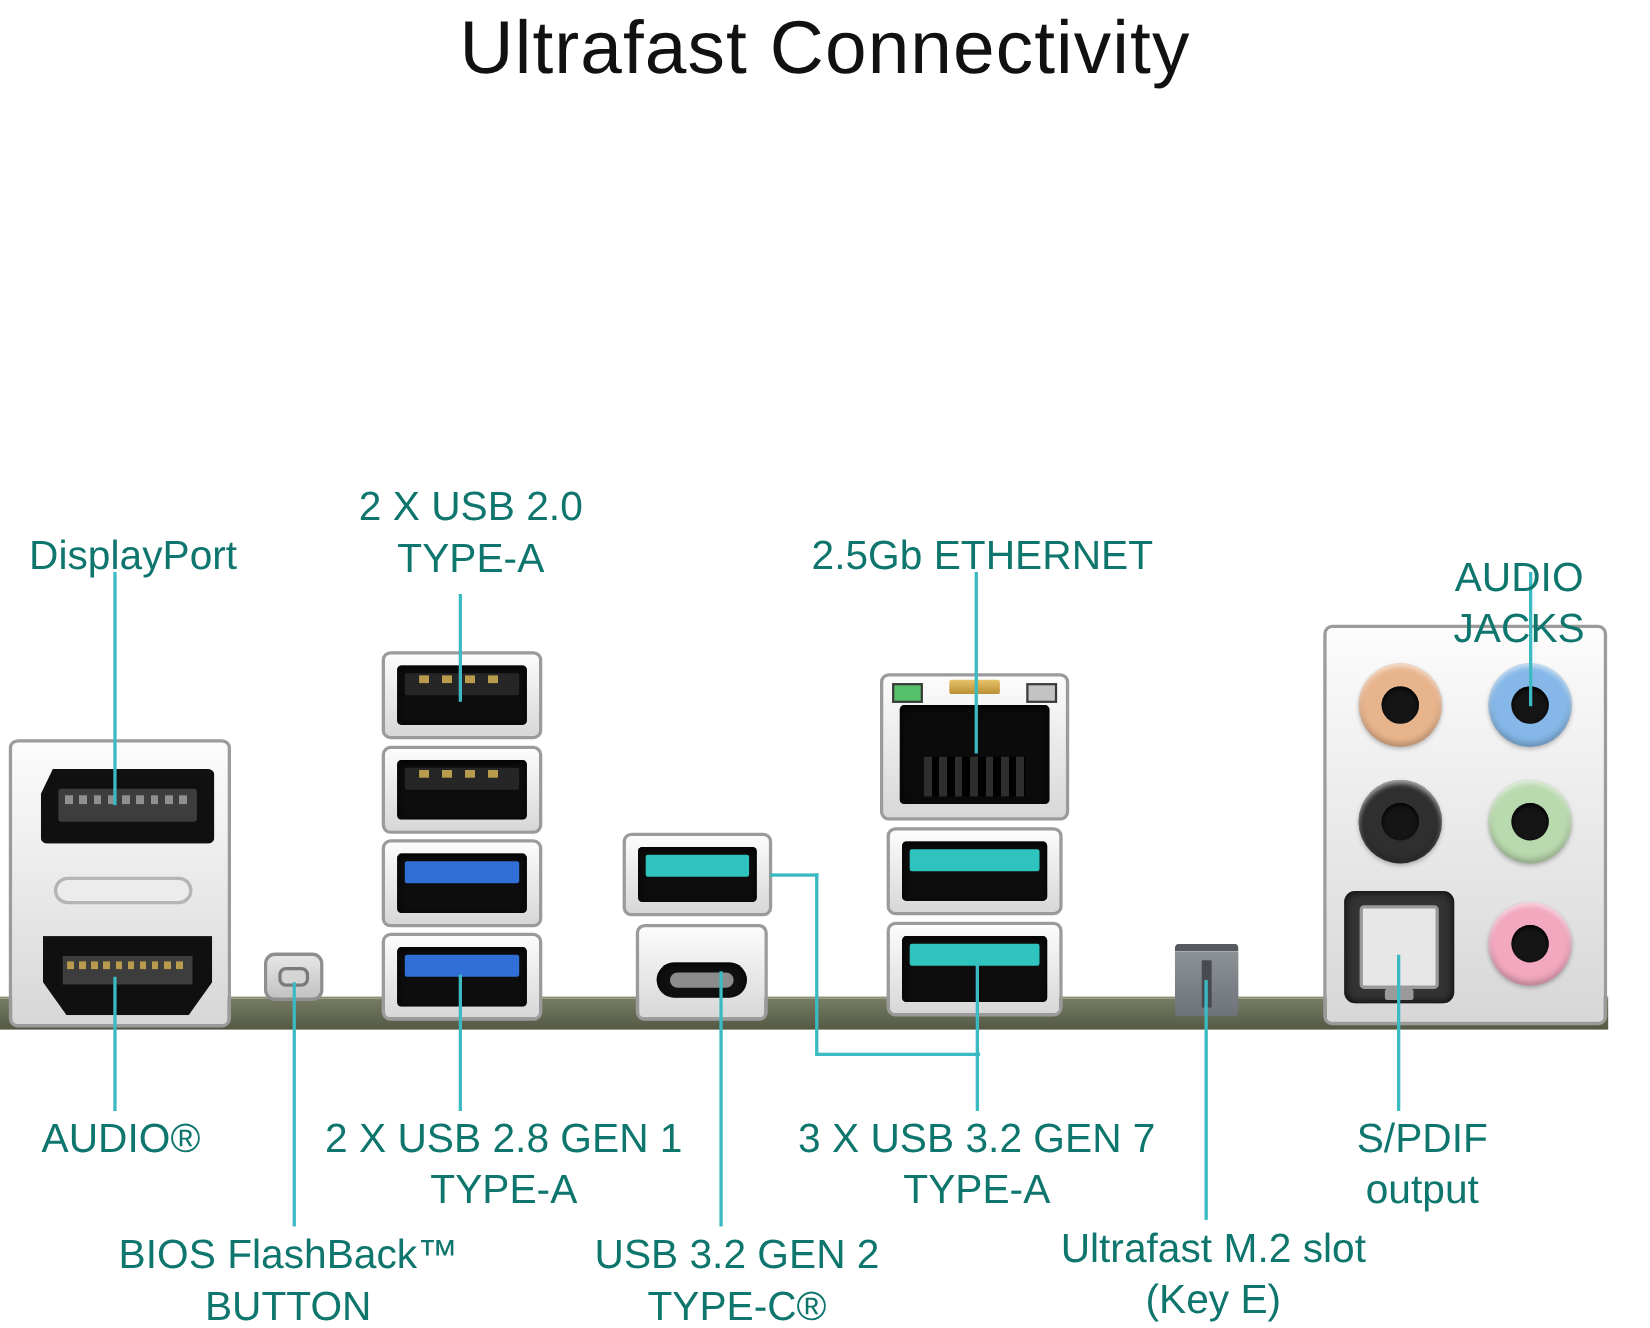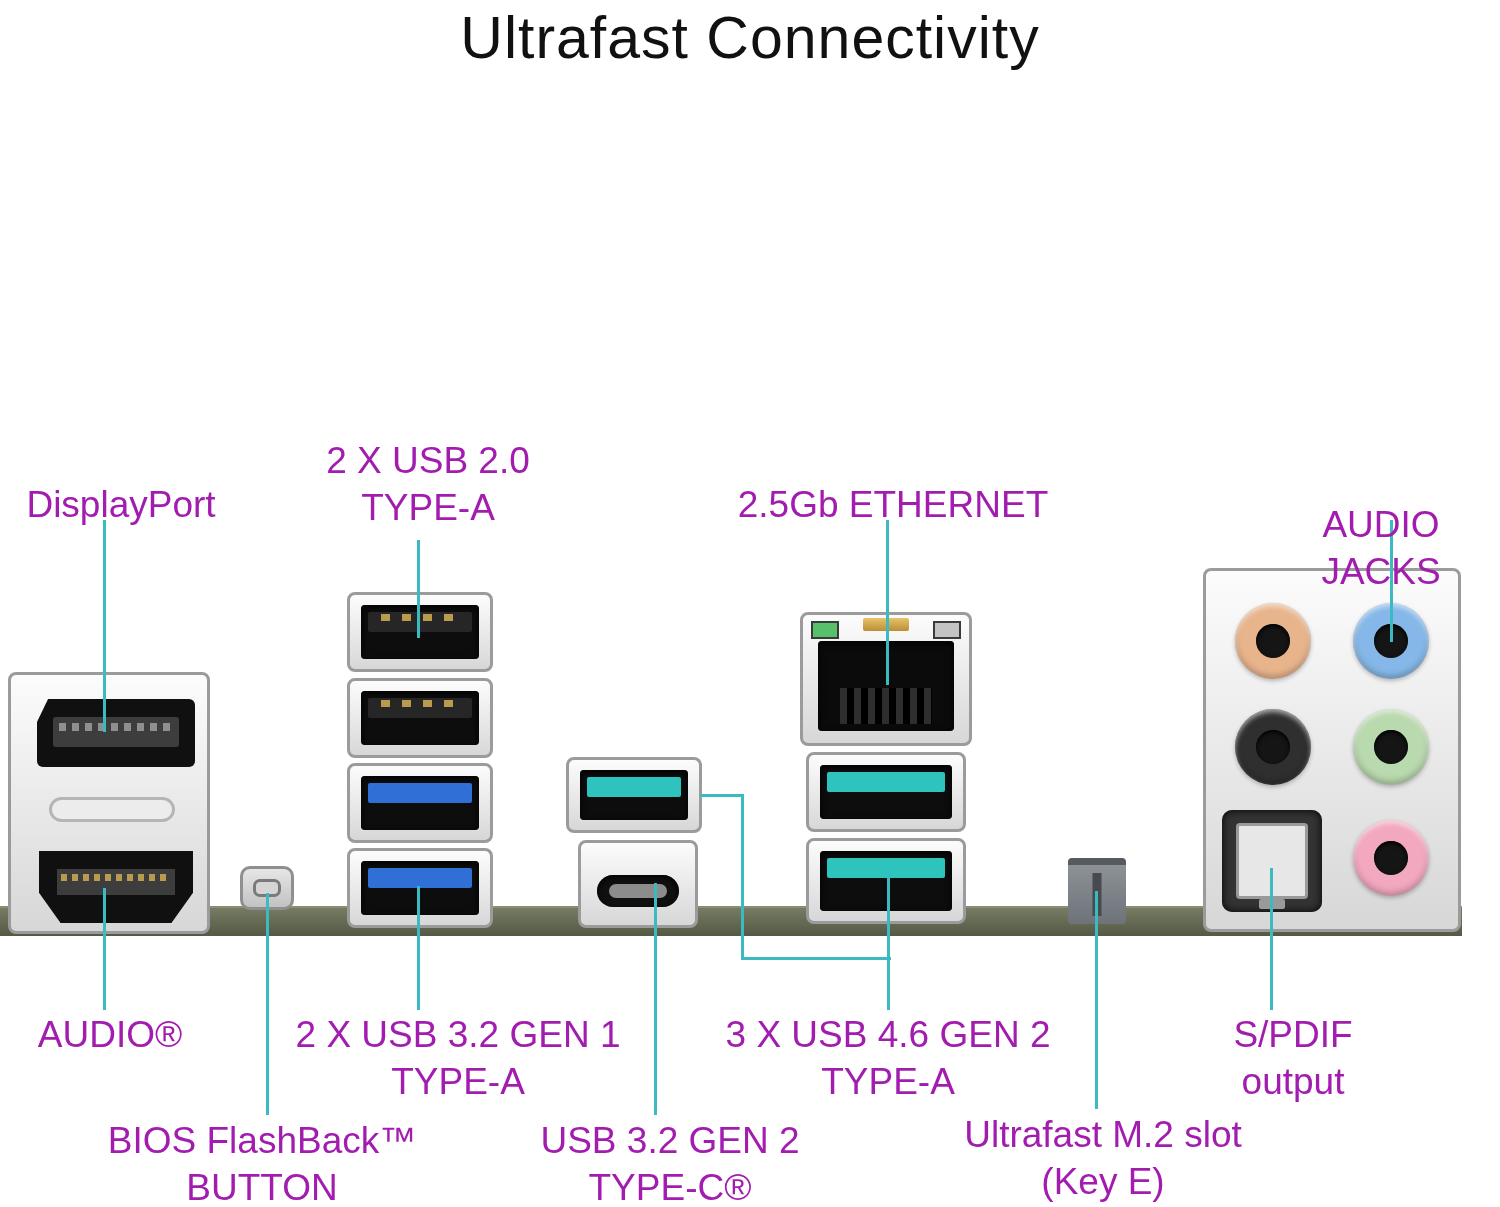--- a/index.html
+++ b/index.html
@@ -1,23 +1,23 @@
 <!DOCTYPE html>
 <html style="--accent: #3bbac1; --usb_gen1: #2f6fd6; --usb_gen2: #2ec4bd; --jack_orange: #e8b48c; --jack_blue: #85b8e8; --jack_black: #2f2f2f; --jack_green: #b9d9ae; --jack_pink: #f2a8bf;"><head>
 <meta charset="utf-8">
 <style>
   html,body{margin:0;padding:0;background:#ffffff;}
   #stage{position:relative;width:1500px;height:1207px;background:#fff;
          font-family:"Liberation Sans",sans-serif;overflow:hidden;}
 
   .title{position:absolute;top:4px;left:0;width:100%;text-align:center;
-         font-size:59px;font-weight:300;color:#111;letter-spacing:1px;z-index:6;}
+         font-size:68px;font-weight:300;color:#111;letter-spacing:1px;z-index:6;}
 
   .label{position:absolute;transform:translateX(-50%);text-align:center;
-         font-size:37px;line-height:1.26;color:#a21caf;white-space:pre-line;z-index:6;}
+         font-size:37px;line-height:1.26;color:#0f766e;white-space:pre-line;z-index:6;}
 
   .line{position:absolute;background:var(--accent,#3bbac1);z-index:5;}
 
   .board{position:absolute;left:0;top:906px;width:1462px;height:28px;
          background:linear-gradient(#767b63,#545944);border-top:2px solid #8a8f74;z-index:1;}
 
   .bezel{position:absolute;background:linear-gradient(180deg,#fcfcfc,#d7d7d7);
          border:3px solid #9b9b9b;border-radius:8px;box-sizing:border-box;z-index:2;}
 
   
@@ -197,23 +197,23 @@
   <div class="line" style="left:741px;top:794px;width:3px;height:166px"></div>
   <div class="line" style="left:741px;top:957px;width:150px;height:3px"></div>
   <div class="line" style="left:887px;top:876px;width:3px;height:134px"></div>
 
   <div class="label" style="left:121px;top:482px">DisplayPort</div>
   <div class="label" style="left:428px;top:438px">2 X USB 2.0
 TYPE-A</div>
   <div class="label" style="left:893px;top:482px">2.5Gb ETHERNET</div>
   <div class="label" style="left:1381px;top:502px">AUDIO JACKS</div>
   <div class="label" style="left:110px;top:1012px">AUDIO®</div>
-  <div class="label" style="left:458px;top:1012px">2 X USB 3.2 GEN 1
+  <div class="label" style="left:458px;top:1012px">2 X USB 2.8 GEN 1
 TYPE-A</div>
-  <div class="label" style="left:888px;top:1012px">3 X USB 4.6 GEN 2
+  <div class="label" style="left:888px;top:1012px">3 X USB 3.2 GEN 7
 TYPE-A</div>
   <div class="label" style="left:1293px;top:1012px">S/PDIF output</div>
   <div class="label" style="left:262px;top:1118px">BIOS FlashBack™
 BUTTON</div>
   <div class="label" style="left:670px;top:1118px">USB 3.2 GEN 2
 TYPE-C®</div>
   <div class="label" style="left:1103px;top:1112px">Ultrafast M.2 slot
 (Key E)</div>
 
 </div>

